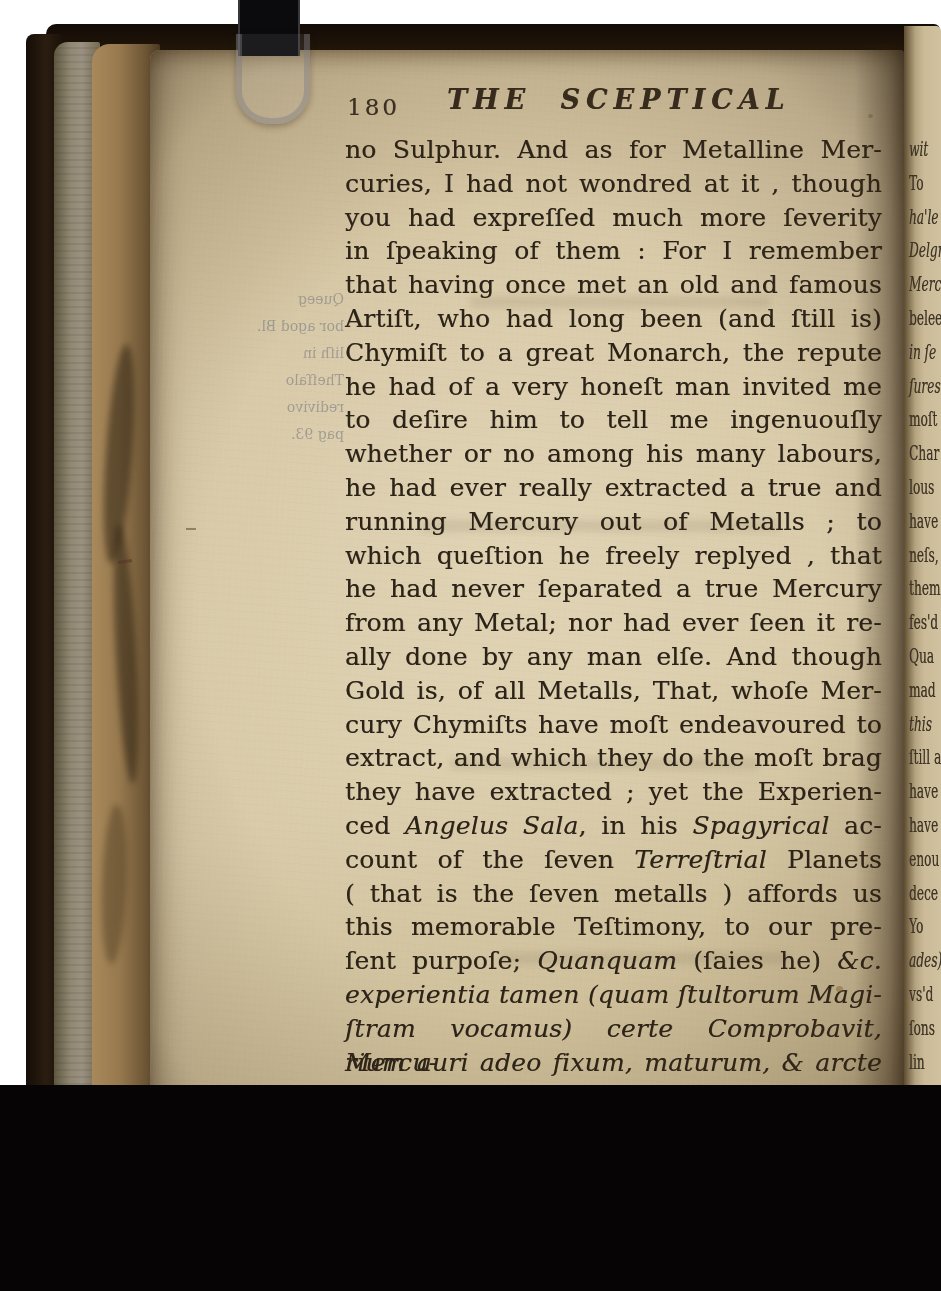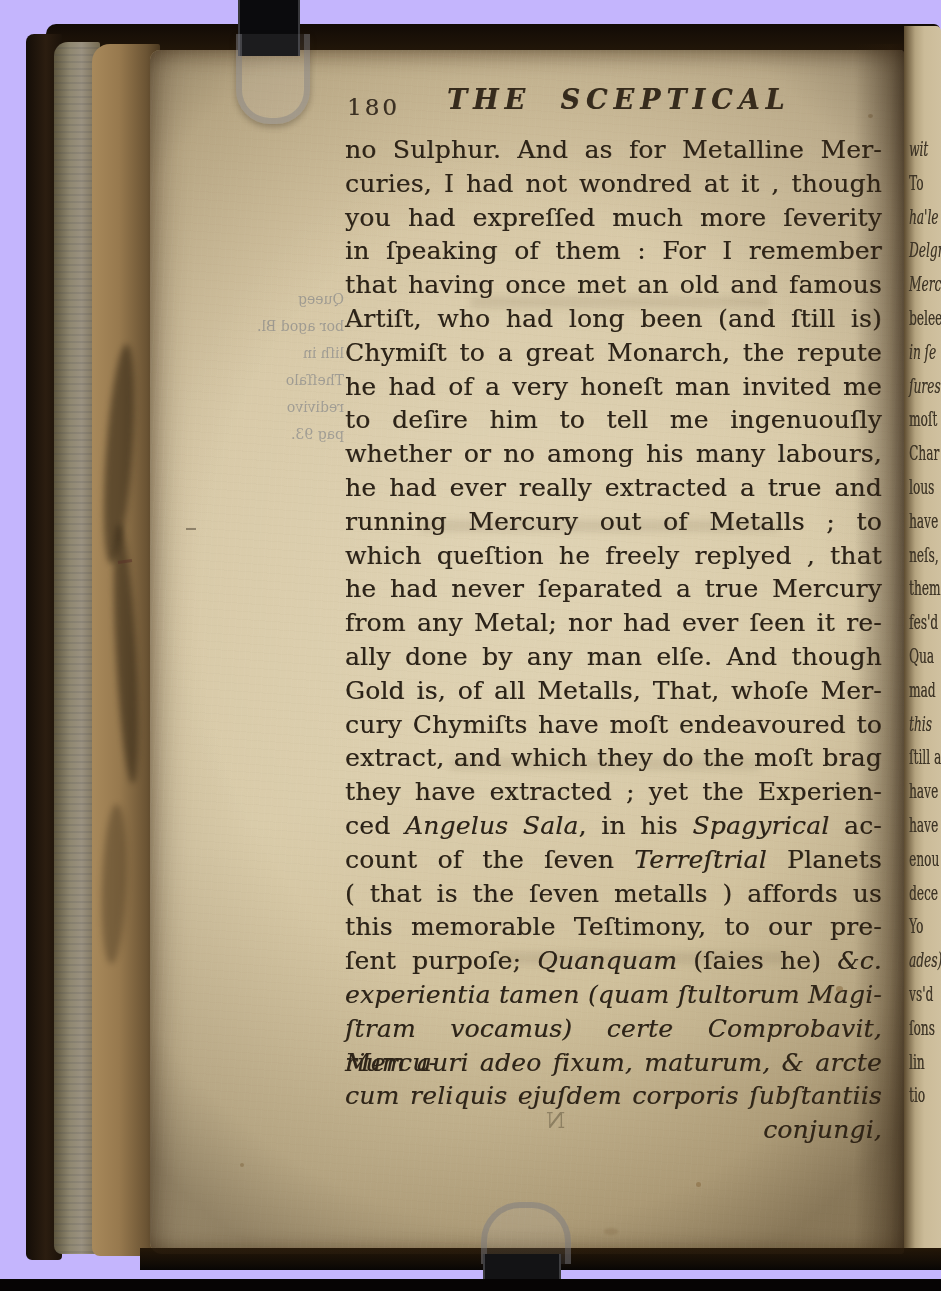--- a/index.html
+++ b/index.html
@@ -1,16 +1,16 @@
 <!DOCTYPE html>
 <html><head>
 <meta charset="utf-8">
 <style>
   html,body{margin:0;padding:0;background:#060404;}
-  .scene{position:relative;width:941px;height:1279px;background:#c4b5fd;overflow:hidden;
+  .scene{position:relative;width:941px;height:1085px;background:#ffffff;overflow:hidden;
          font-family:"DejaVu Serif","Liberation Serif",serif;}
 
   
   .top-band{position:absolute;left:46px;top:24px;width:894px;height:42px;
             background:linear-gradient(to bottom,#120b06,#231709 70%,#1a1008);border-radius:10px 6px 0 0;}
   .cover-edge{position:absolute;left:26px;top:34px;width:36px;height:1226px;border-radius:8px 2px 4px 6px;
             background:linear-gradient(to right,#140d07,#2b1d10 55%,#1b1209);}
   .page-edges{position:absolute;left:54px;top:42px;width:46px;height:1212px;border-radius:14px 2px 2px 8px;
             background:linear-gradient(to right,#5f573f,#8f8770 35%,#9a9180 60%,#756a50);}
   .page-edges::after{content:"";position:absolute;inset:0;border-radius:inherit;

